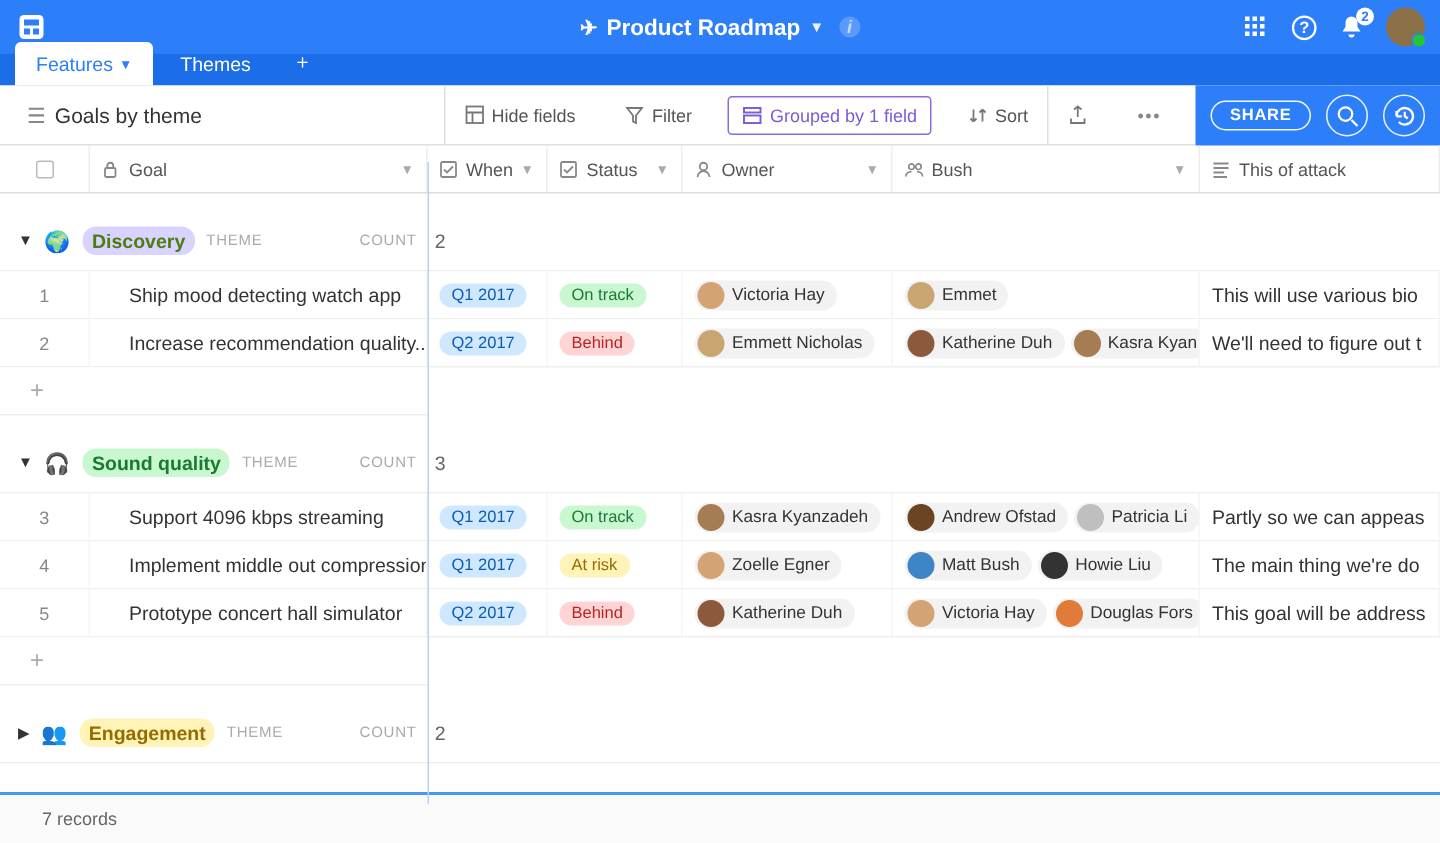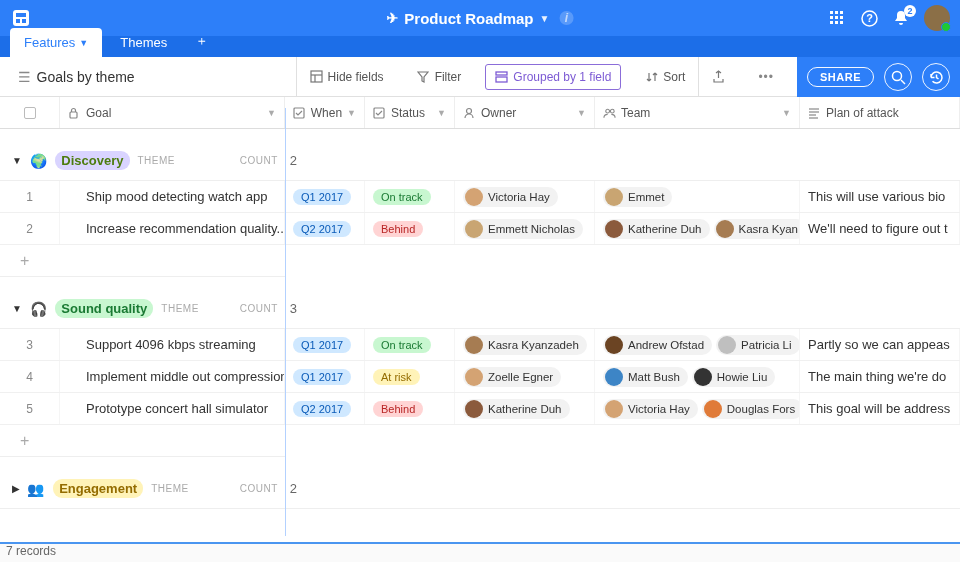--- a/index.html
+++ b/index.html
@@ -61,21 +61,21 @@
   .cell.col-num { color: #888; font-size: 12px; justify-content: center; }
   .cell.col-goal { padding-left: 26px; }
   .pill { padding: 2px 8px; border-radius: 9px; font-size: 11px; font-weight: 500; }
   .pill-when { background: #cfe8ff; color: #0a5bb8; }
   .pill-status-ontrack { background: #c8f7d0; color: #1a7a33; }
   .pill-status-behind { background: #ffd4d4; color: #b82525; }
   .pill-status-atrisk { background: #fff3b8; color: #946c00; }
   .person { display: inline-flex; align-items: center; gap: 5px; background: #f2f2f2; border-radius: 11px; padding: 1px 8px 1px 2px; font-size: 11.5px; }
   .person .pa { width: 18px; height: 18px; border-radius: 50%; display: inline-block; flex: none; }
   .add-row { height: 32px; display: flex; align-items: center; padding-left: 20px; color: #aaa; font-size: 16px; cursor: pointer; border-bottom: 1px solid #eee; background: #fff; width: 285px; }
-  .footer { position: absolute; bottom: 0; left: 0; right: 0; height: 20px; border-top: 2px solid #4a95f0; padding: 0 6px; display: flex; align-items: flex-start; font-size: 12px; color: #666; background: #fafafa; }
+  .footer { position: absolute; bottom: 0; left: 0; right: 0; height: 34px; border-top: 2px solid #4a95f0; padding: 0 28px; display: flex; align-items: center; font-size: 12px; color: #666; background: #fafafa; }
   .vline { position: absolute; left: 285px; top: 108px; bottom: 26px; width: 1px; background: #b3d1ff; z-index: 5; pointer-events: none; }
   .col-group-hdr { width: 285px; }
   .chk { width: 12px; height: 12px; border: 1px solid #bbb; border-radius: 2px; }
 </style>
 </head>
 <body>
 
 <div class="topbar">
   <div class="logo">
     <svg width="20" height="20" viewBox="0 0 20 20">
@@ -250,33 +250,33 @@
       <span class="hdrop">▼</span>
     </div>
   <div class="hcell col-team">
       <span class="hicon">
         <svg width="14" height="12" viewBox="0 0 14 12" fill="none" stroke="#888" stroke-width="1.2">
           <circle cx="5" cy="4" r="2"></circle>
           <circle cx="10" cy="4" r="2"></circle>
           <path d="M1 11c0-2 1.8-3.5 4-3.5M13 11c0-2-1.8-3.5-4-3.5"></path>
         </svg>
       </span>
-      <span>Team</span>
+      <span>Bush</span>
       <span class="hdrop">▼</span>
     </div>
   <div class="hcell col-plan">
       <span class="hicon">
         <svg width="12" height="12" viewBox="0 0 12 12" stroke="#888" stroke-width="1.2">
           <line x1="1" y1="2" x2="11" y2="2"></line>
           <line x1="1" y1="5" x2="11" y2="5"></line>
           <line x1="1" y1="8" x2="8" y2="8"></line>
           <line x1="1" y1="11" x2="10" y2="11"></line>
         </svg>
       </span>
-      <span>Plan of attack</span>
+      <span>This of attack</span>
     </div>
 </div>
 
 <div class="grid-area" id="grid">
     <div class="group-hdr">
     <div class="col-group-hdr" style="display:flex;align-items:center;gap:8px;">
       <span class="disc">▼</span>
       <span class="emoji">🌍</span>
       <span class="gname" style="background:#d9d4ff;color:#4d7c0f">Discovery</span>
       <span class="meta">THEME</span>

